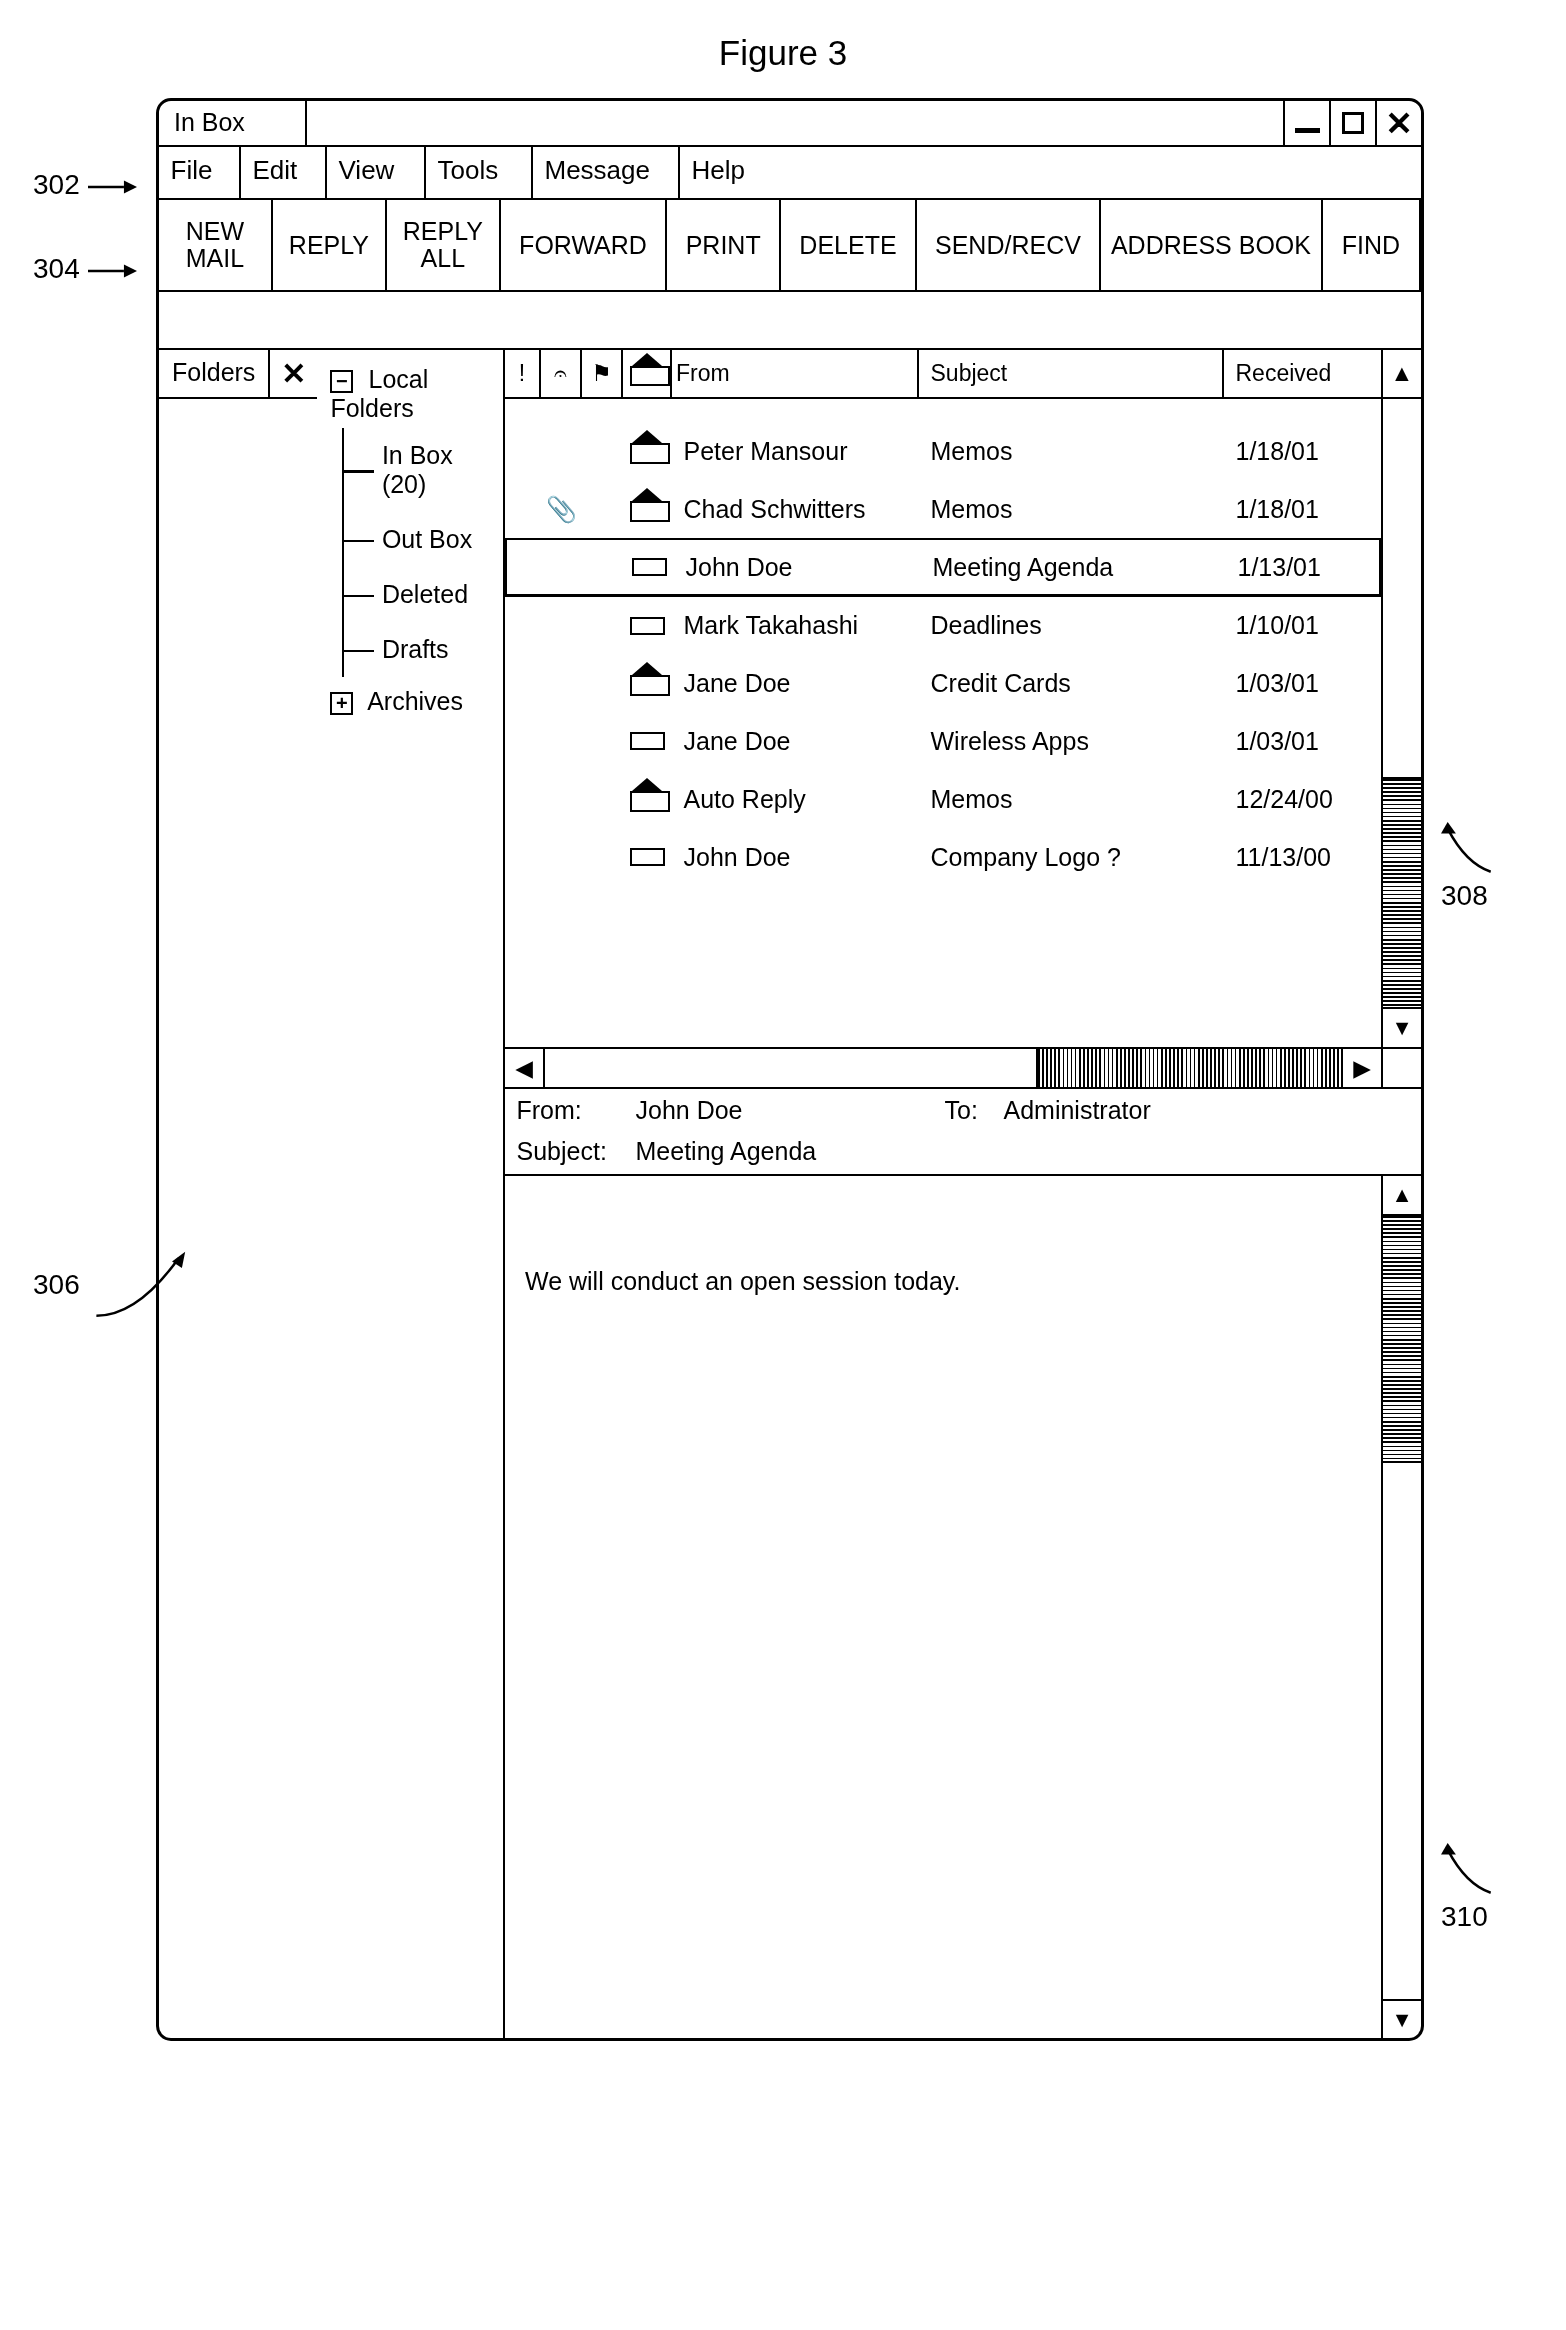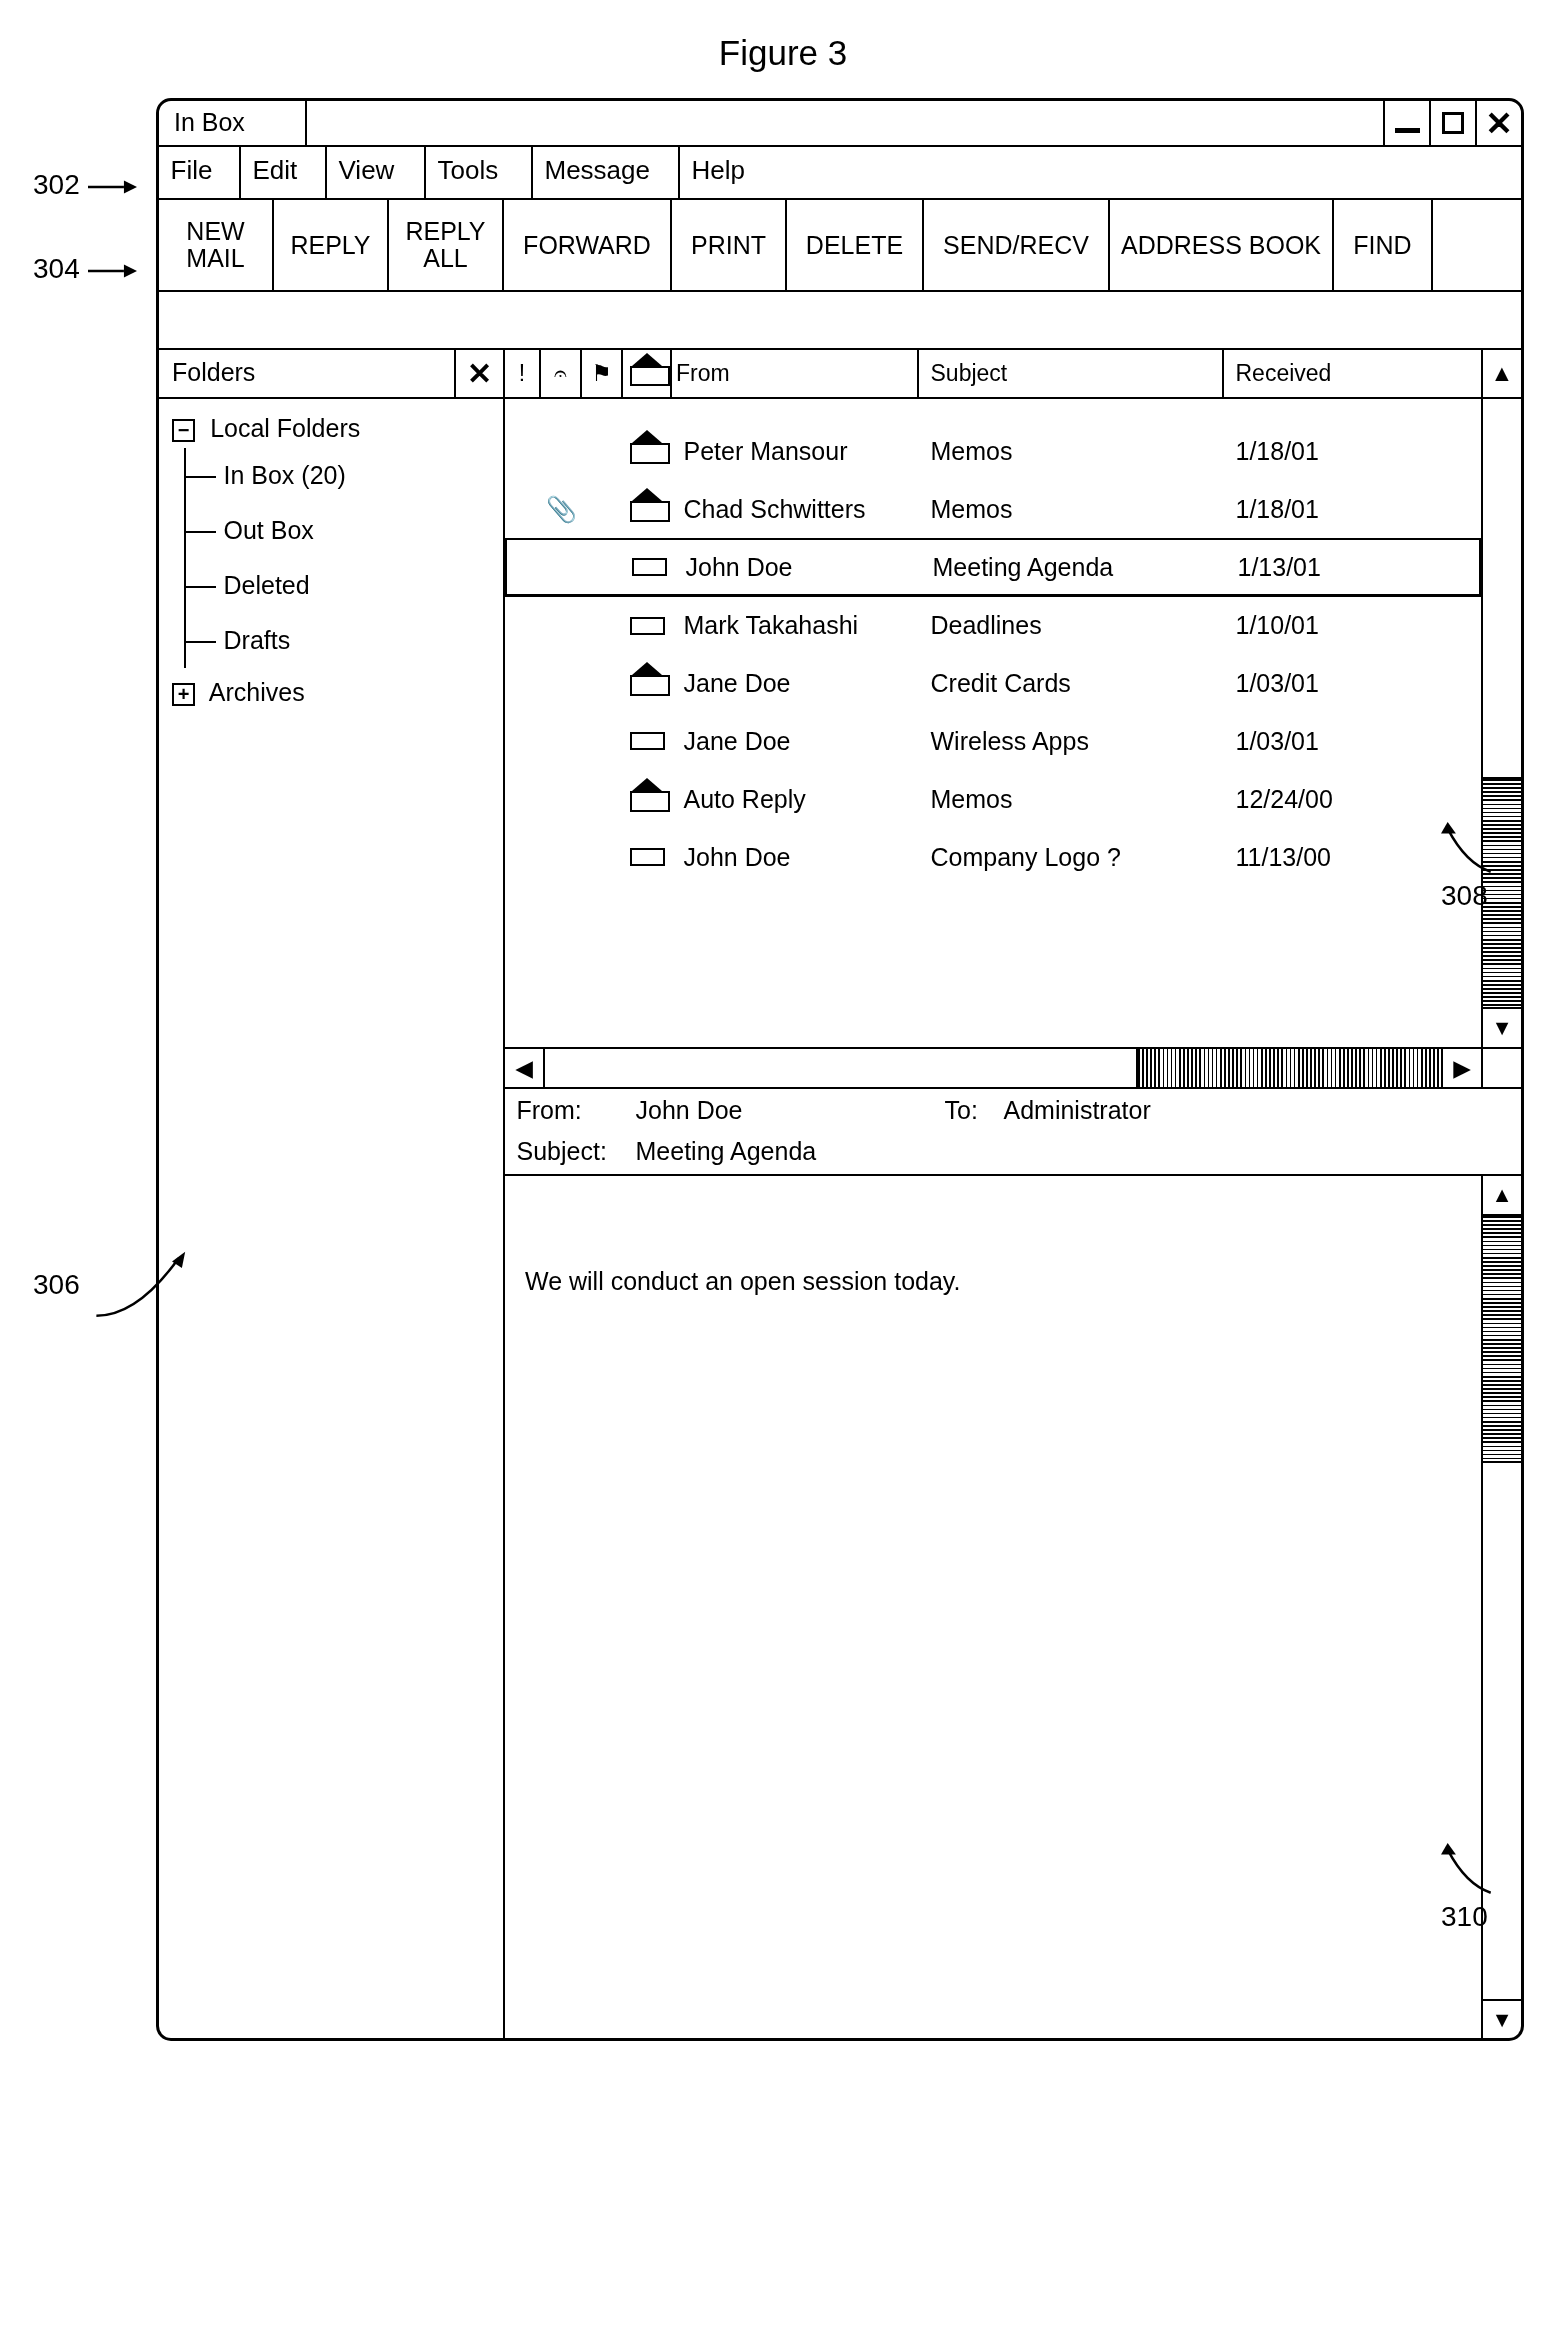--- a/index.html
+++ b/index.html
@@ -18,21 +18,21 @@
   .canvas {
     position: relative;
     width: 1501px;
     margin: 0 auto;
   }
   .app-window {
     position: relative;
     border: 3.3px solid #000;
     border-radius: 15px;
     margin-left: 123px;
-    width: 1368px;
+    width: 1268px;
     height: 1943px;
     overflow: hidden;
   }
   
   .titlebar {
     display: flex;
     border-bottom: 2.5px solid #000;
     height: 46px;
   }
   .titlebar .title-text {
@@ -89,21 +89,21 @@
   .tbtn.print{width:115px}
   .tbtn.delete{width:137px}
   .tbtn.sendrecv{width:186px}
   .tbtn.addrbook{width:224px}
   .tbtn.find{width:99px}
   
   .gap1{height:58px;border-bottom:2.5px solid #000}
   
   .workspace{display:flex;height:1689px}
   .folder-pane{
-    width:346px;border-right:2.5px solid #000;display:flex;flex-direction:column;
+    width:346px;border-right:2.5px solid #000;display:flex;flex-direction:row;
   }
   .folder-header{
     display:flex;border-bottom:2.5px solid #000;height:49px;
   }
   .folder-header .lbl{flex:1;padding:8.2px 13px;font-size:25px}
   .folder-header .closex{width:49px;border-left:2.5px solid #000;display:flex;align-items:center;justify-content:center;font-size:30px;font-weight:bold}
   .folders-body{padding:15px 13px;font-size:25px}
   .tree-node{margin-bottom:6.6px}
   .tree-toggle{
     display:inline-block;width:23px;height:23px;border:2.5px solid #000;

